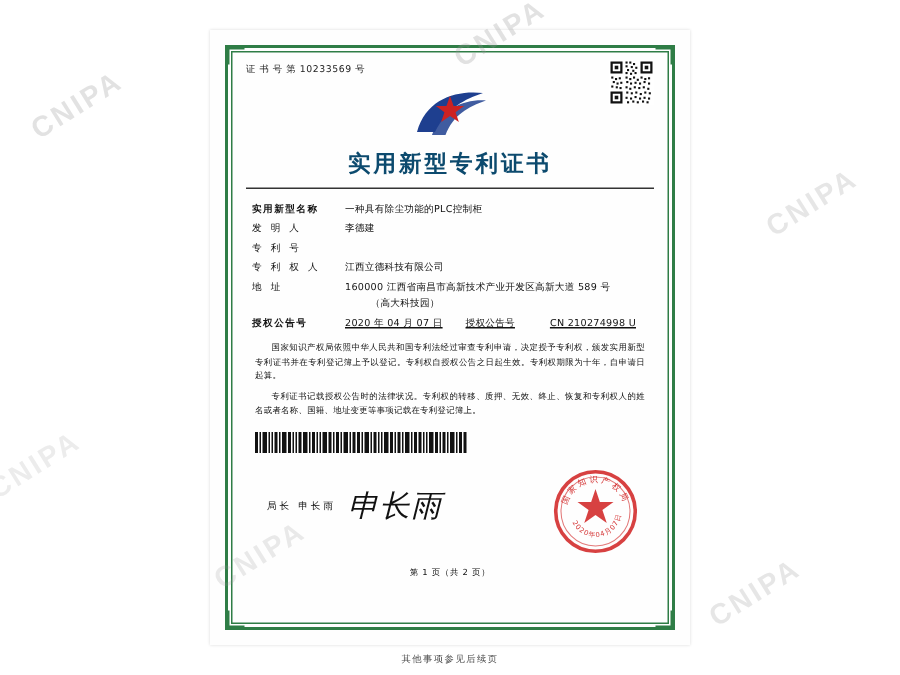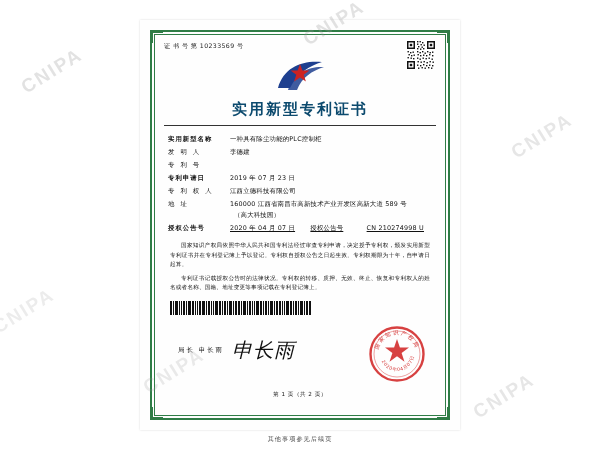--- a/index.html
+++ b/index.html
@@ -133,21 +133,21 @@
     letter-spacing: 2.0px;
     white-space: nowrap;
   }
   .lbl.wide { letter-spacing: 1px; font-weight: bold; }
   .val {
     flex: 1;
     letter-spacing: 0.2px;
   }
   .val .sub {
     display: block;
-    margin-left: 4px;
+    margin-left: 17px;
   }
   .two-col {
     display: flex;
     justify-content: space-between;
     text-decoration: underline;
   }
   .two-col .left { }
   .two-col .right { margin-right: 8px; }
 
   
@@ -345,24 +345,20 @@
 
       <div class="row">
         <div class="lbl">发 明 人</div>
         <div class="val">李德建</div>
       </div>
 
       <div class="row">
         <div class="lbl">专 利 号</div>
       </div>
 
-      <div class="row">
-        <div class="lbl wide">专利申请日</div>
-        <div class="val">2019 年 07 月 23 日</div>
-      </div>
 
       <div class="row">
         <div class="lbl">专 利 权 人</div>
         <div class="val">江西立德科技有限公司</div>
       </div>
 
       <div class="row">
         <div class="lbl">地        址</div>
         <div class="val">
           <span>160000 江西省南昌市高新技术产业开发区高新大道 589 号</span>

